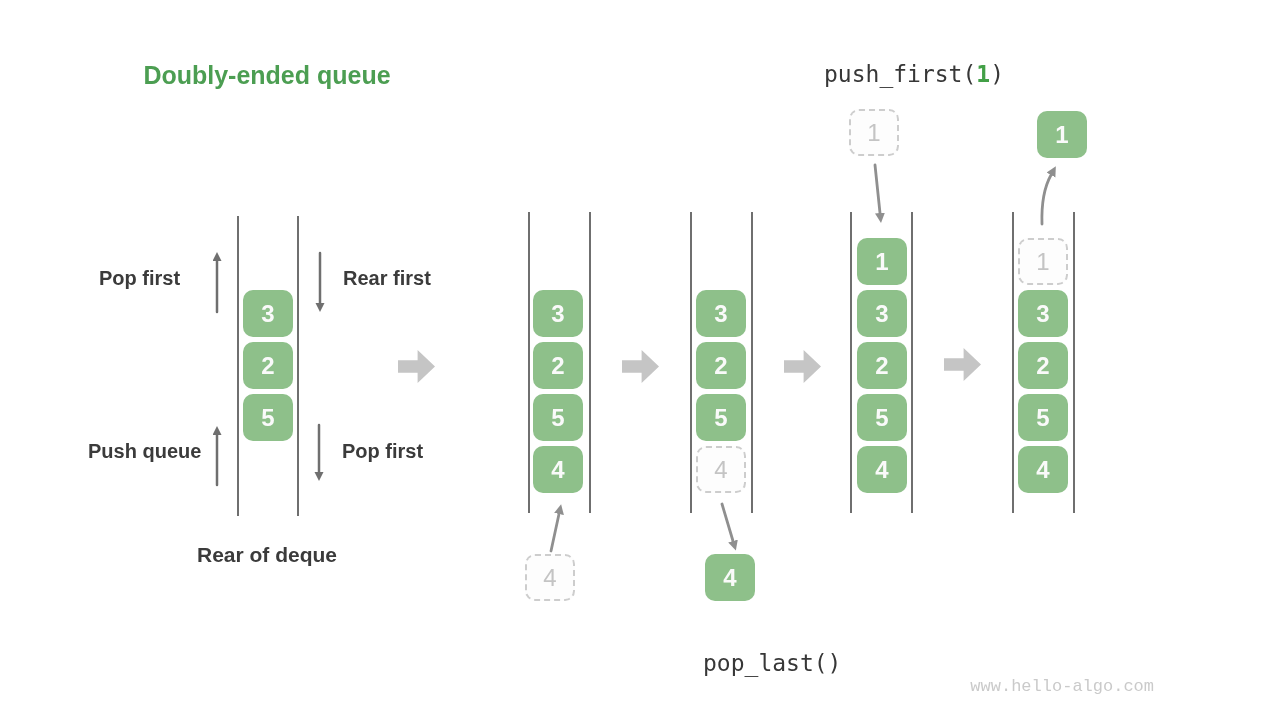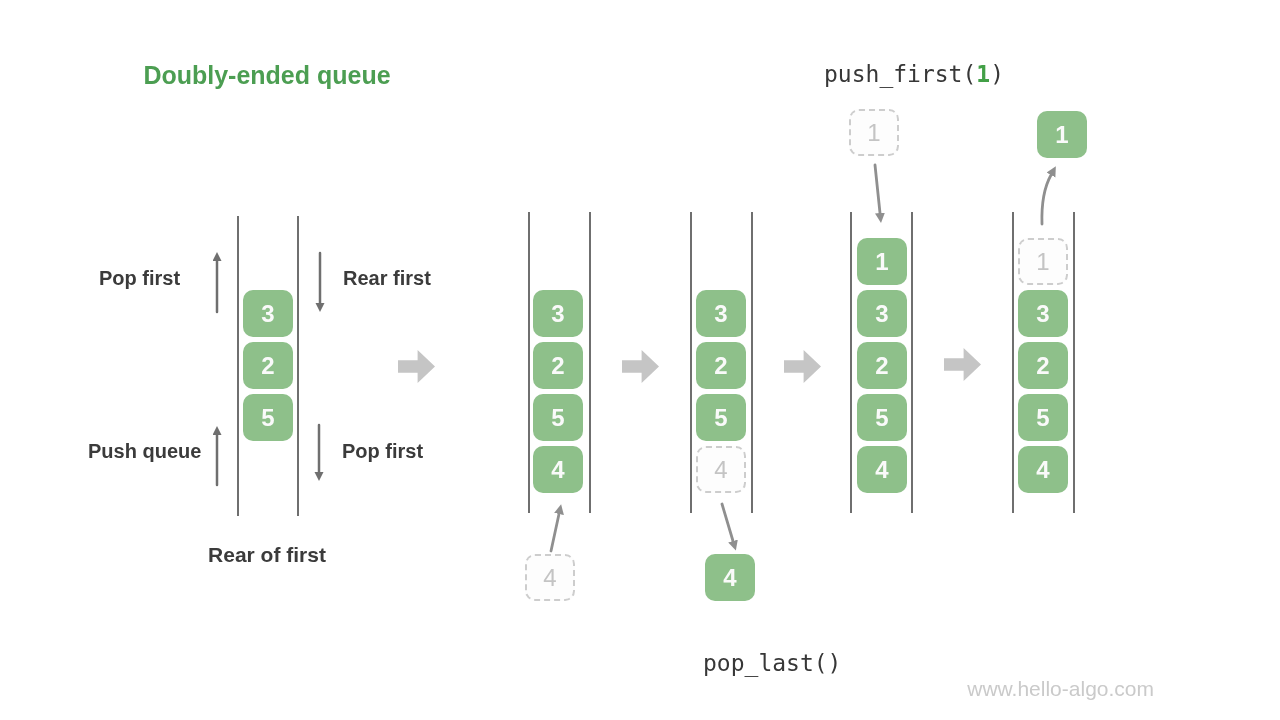--- a/index.html
+++ b/index.html
@@ -80,35 +80,35 @@
     clip-path: polygon(0 31%, 53% 31%, 53% 0, 100% 50%, 53% 100%, 53% 69%, 0 69%);
   }
 
   #arrows-overlay {
     position: absolute; left: 0; top: 0;
     pointer-events: none;
   }
 
   .watermark {
     right: 42px; top: 677px;
-    font-family: Liberation Sans, sans-serif;
-    font-size: 21px;
+    font-family: Liberation Mono, monospace;
+    font-size: 17px;
     color: var(--watermark_gray, #cacaca);
   }
 </style>
 </head>
 <body>
 
 <div id="canvas">
 
   <div class="abs title">
     <div>Doubly-ended queue</div>
   </div>
 
-  <div class="abs frontrear" style="top:543px">Rear of first</div>
+  <div class="abs frontrear" style="top:543px">Rear of deque</div>
 
   <div class="abs sidelabel" style="left:99px;top:267px">Pop first</div>
   <div class="abs sidelabel" style="left:343px;top:267px">Rear first</div>
   <div class="abs sidelabel" style="left:88px;top:440px">Push queue</div>
   <div class="abs sidelabel" style="left:342px;top:440px">Pop first</div>
 
   <div class="abs op" style="left:824px;top:61px"><span>push_first(</span><span class="arg">1</span><span>)</span></div>
   <div class="abs op" style="left:703px;top:650px"><span>pop_last()</span></div>
 
   <div id="queues-layer">

